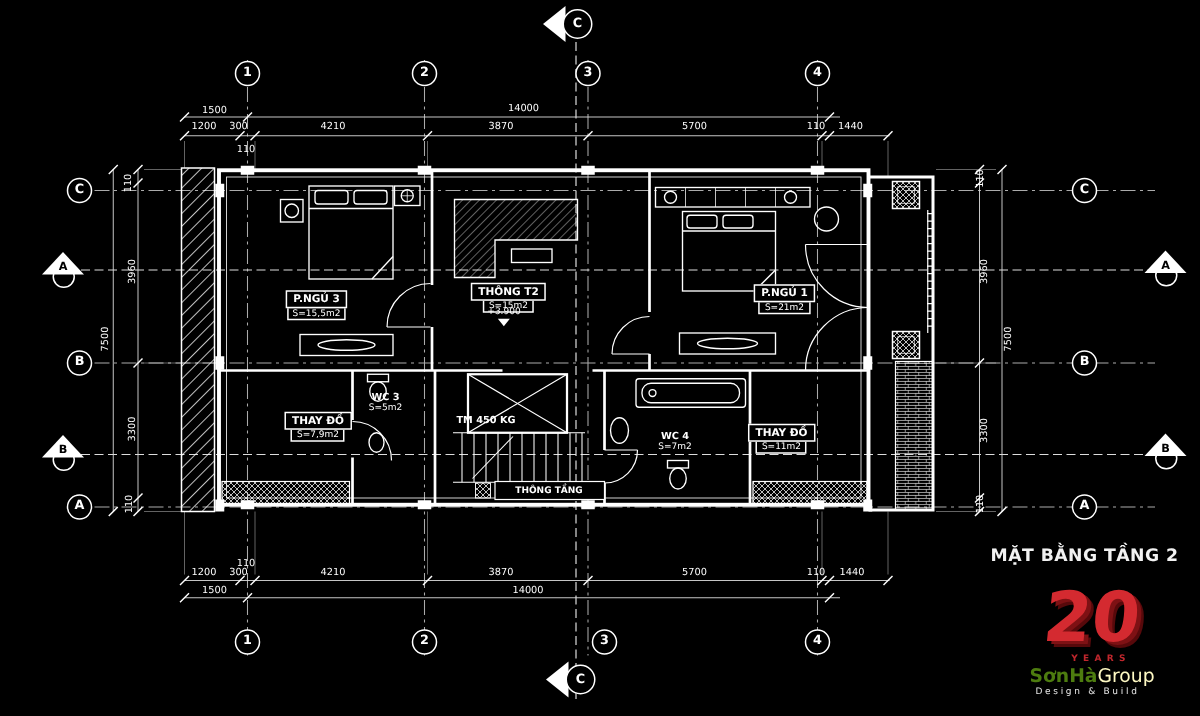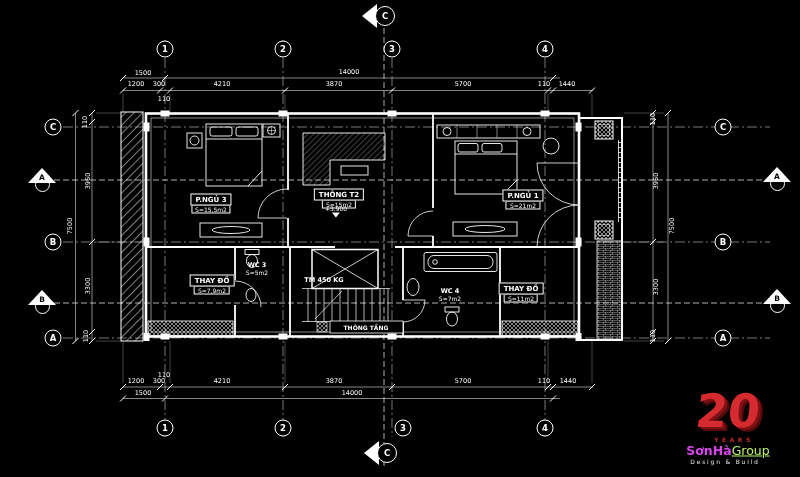--- a/index.html
+++ b/index.html
@@ -55,22 +55,22 @@
                color:#f2f2f2;font-size:11.5px;font-weight:bold;letter-spacing:.3px;
                white-space:nowrap;z-index:6;}
   .logo20{position:absolute;left:728px;top:411px;transform:translate(-50%,-50%) skewX(-6deg);
           color:#d42a30;font-size:46px;font-weight:800;line-height:1;z-index:6;
           text-shadow:3px 2px 0 #7e1114,5px 4px 0 #57090b;}
   .logoyears{position:absolute;left:734px;top:439px;transform:translate(-50%,-50%);
              color:#c1272d;font-size:6px;font-weight:bold;letter-spacing:3.5px;
              white-space:nowrap;z-index:6;}
   .brand{position:absolute;left:728px;top:450px;transform:translate(-50%,-50%);
          font-size:12.5px;white-space:nowrap;z-index:6;}
-  .brand .red{color:#d946ef;font-weight:bold;}
-  .brand .white{color:#bef264;text-decoration:underline;}
+  .brand .red{color:#4d7c0f;font-weight:bold;}
+  .brand .white{color:#fef9c3;}
   .tagline{position:absolute;left:725px;top:461px;transform:translate(-50%,-50%);
            color:#e8e8e8;font-size:6px;letter-spacing:1.8px;white-space:nowrap;z-index:6;}
 </style>
 </head>
 <body>
 
 <div class="sheet">
 
   <svg width="800" height="477" viewBox="0 0 800 477">
     <defs>
@@ -445,20 +445,21 @@
     <span class="area">S=7m2</span>
   </div>
   <div class="rlabel" style="left:521px;top:289px">
     <span class="name">THAY ĐỒ</span>
     <span class="area">S=11m2</span>
   </div>
   <div class="plabel" style="left:366px;top:327px;font-size:6px">
     <span>THÔNG TẦNG</span>
   </div>
 
+  <div class="sheet-title">MẶT BẰNG TẦNG 2</div>
   <div class="logo20">20</div>
   <div class="logoyears">YEARS</div>
   <div class="brand">
     <span class="red">SơnHà</span><span class="white">Group</span>
   </div>
   <div class="tagline">Design &amp; Build</div>
 
 </div>
 
 </body></html>

